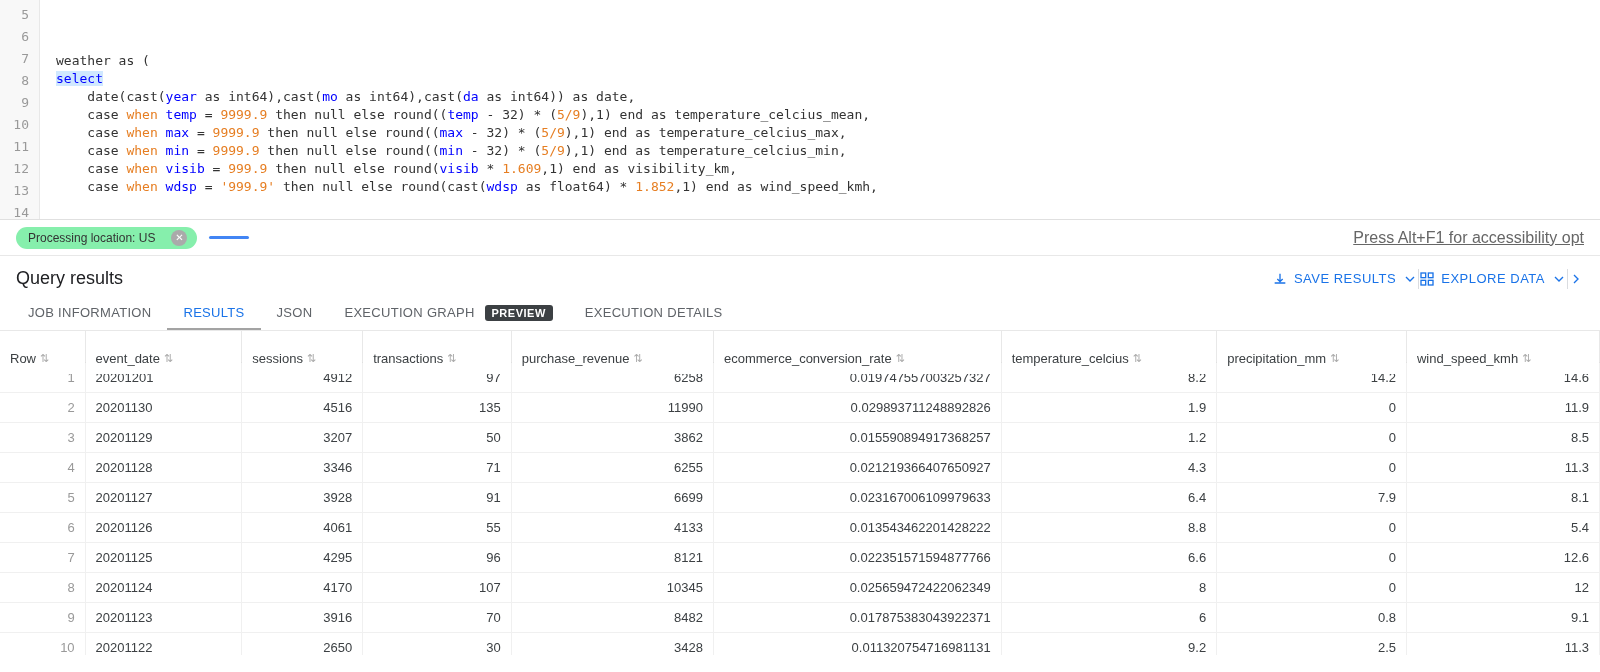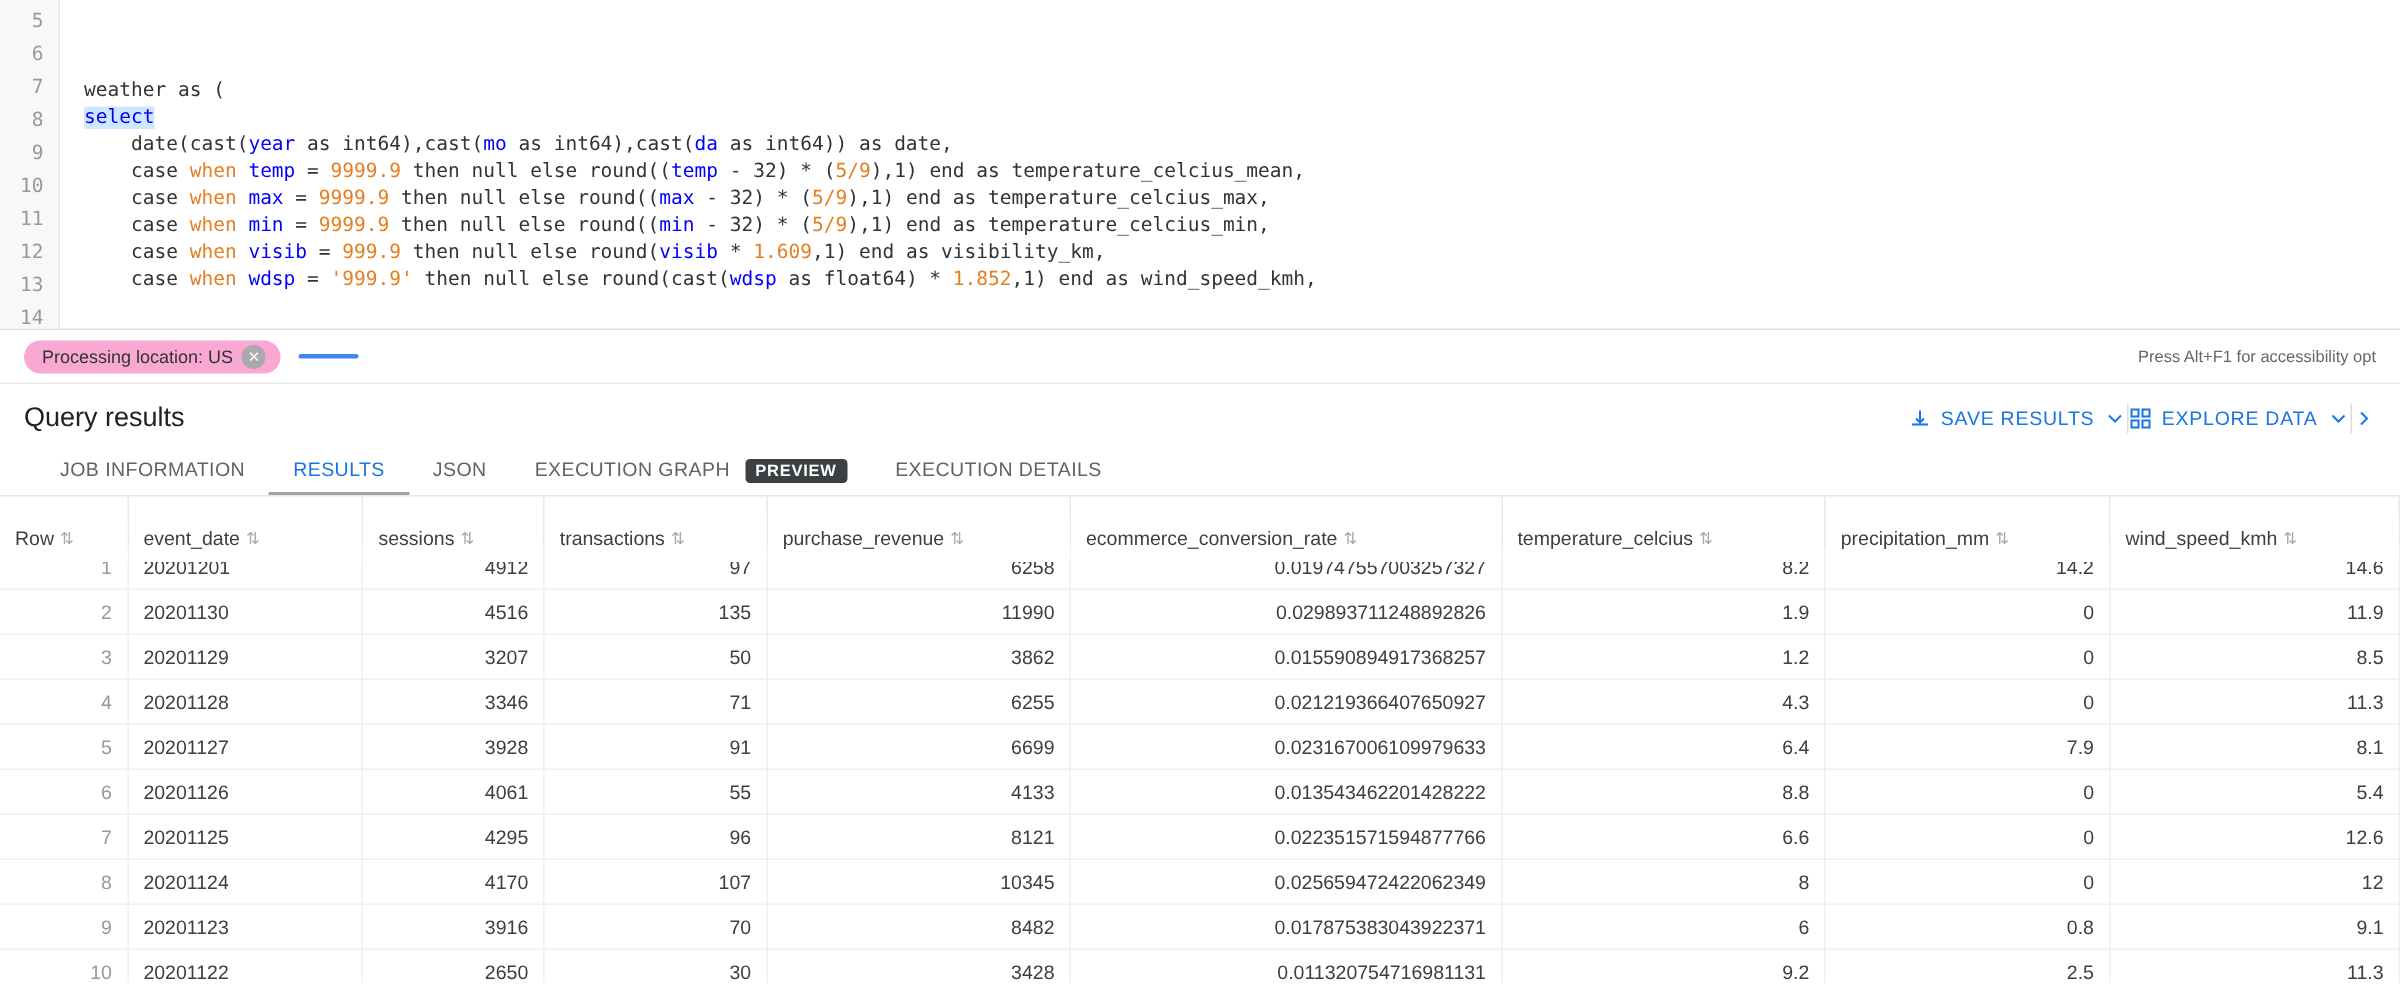--- a/index.html
+++ b/index.html
@@ -48,22 +48,22 @@
       align-items: center;
       justify-content: space-between;
       padding: 6px 16px;
       background: #fff;
       border-bottom: 1px solid #e8e8e8;
       height: 36px;
     }
     .processing-chip {
       display: flex;
       align-items: center;
-      gap: 6px;
-      background: #f9a8d4;
+      gap: 16px;
+      background: #86efac;
       border-radius: 16px;
       padding: 3px 10px 3px 12px;
       font-size: 12px;
       color: #333;
     }
     .processing-chip .close-btn {
       width: 16px; height: 16px;
       background: #aaa;
       border-radius: 50%;
       display: flex; align-items: center; justify-content: center;
@@ -71,22 +71,23 @@
       font-size: 10px;
       cursor: pointer;
     }
     .progress-indicator {
       width: 40px;
       height: 3px;
       background: #4285f4;
       border-radius: 2px;
     }
     .accessibility-hint {
-      font-size: 11px;
+      font-size: 16px;
       color: #666;
+      text-decoration: underline;
     }
 
     
     .query-results-header {
       display: flex;
       align-items: center;
       justify-content: space-between;
       padding: 12px 16px 8px 16px;
       background: #fff;
     }
@@ -114,21 +115,21 @@
     .divider-v {
       width: 1px;
       height: 20px;
       background: #dadce0;
     }
 
     
     .tabs-row {
       display: flex;
       align-items: center;
-      padding: 0 24px;
+      padding: 0 12px;
       border-bottom: 1px solid #e8e8e8;
       gap: 0;
     }
     .tab {
       padding: 8px 16px;
       font-size: 13px;
       color: #5f6368;
       cursor: pointer;
       border-bottom: 2px solid transparent;
       font-weight: 500;

